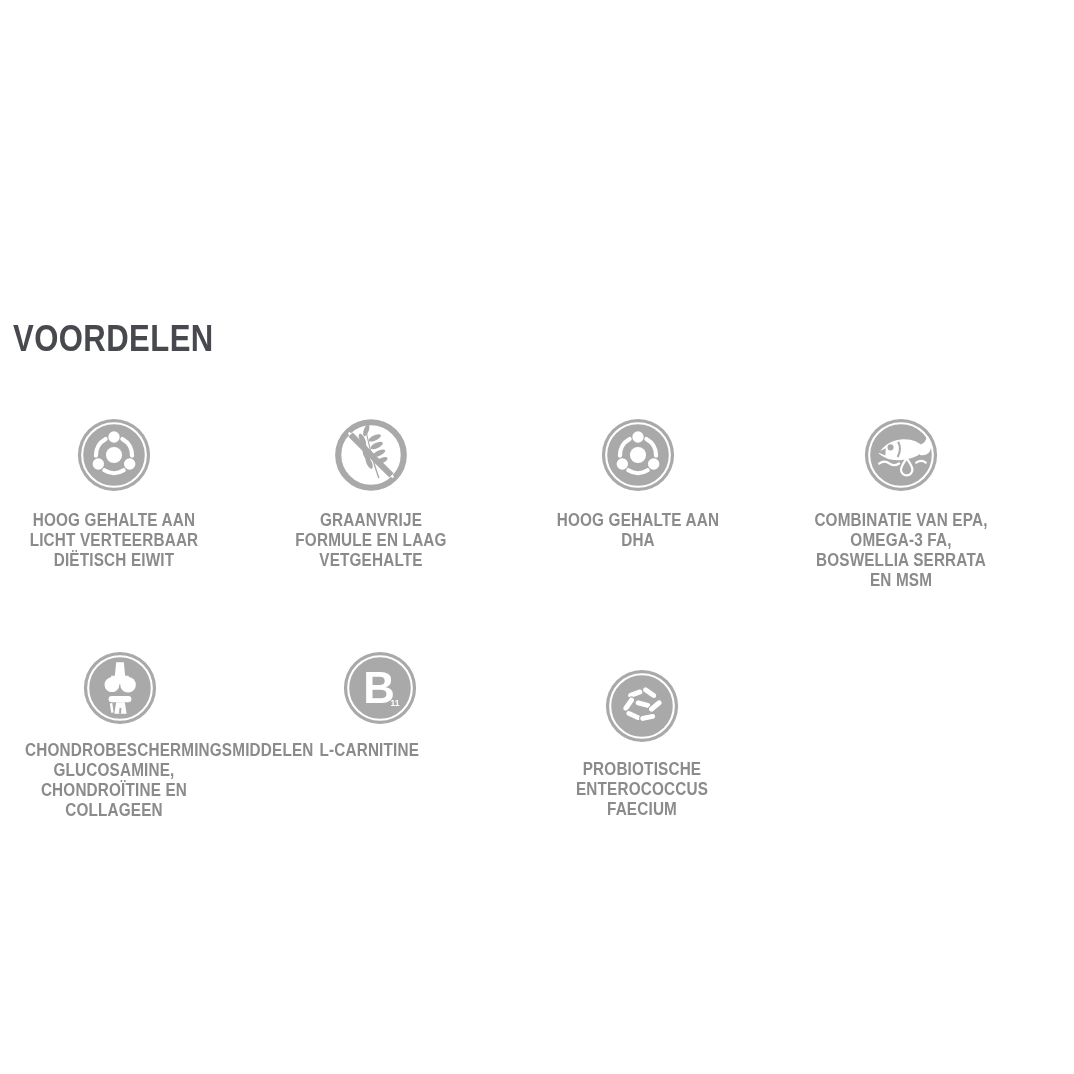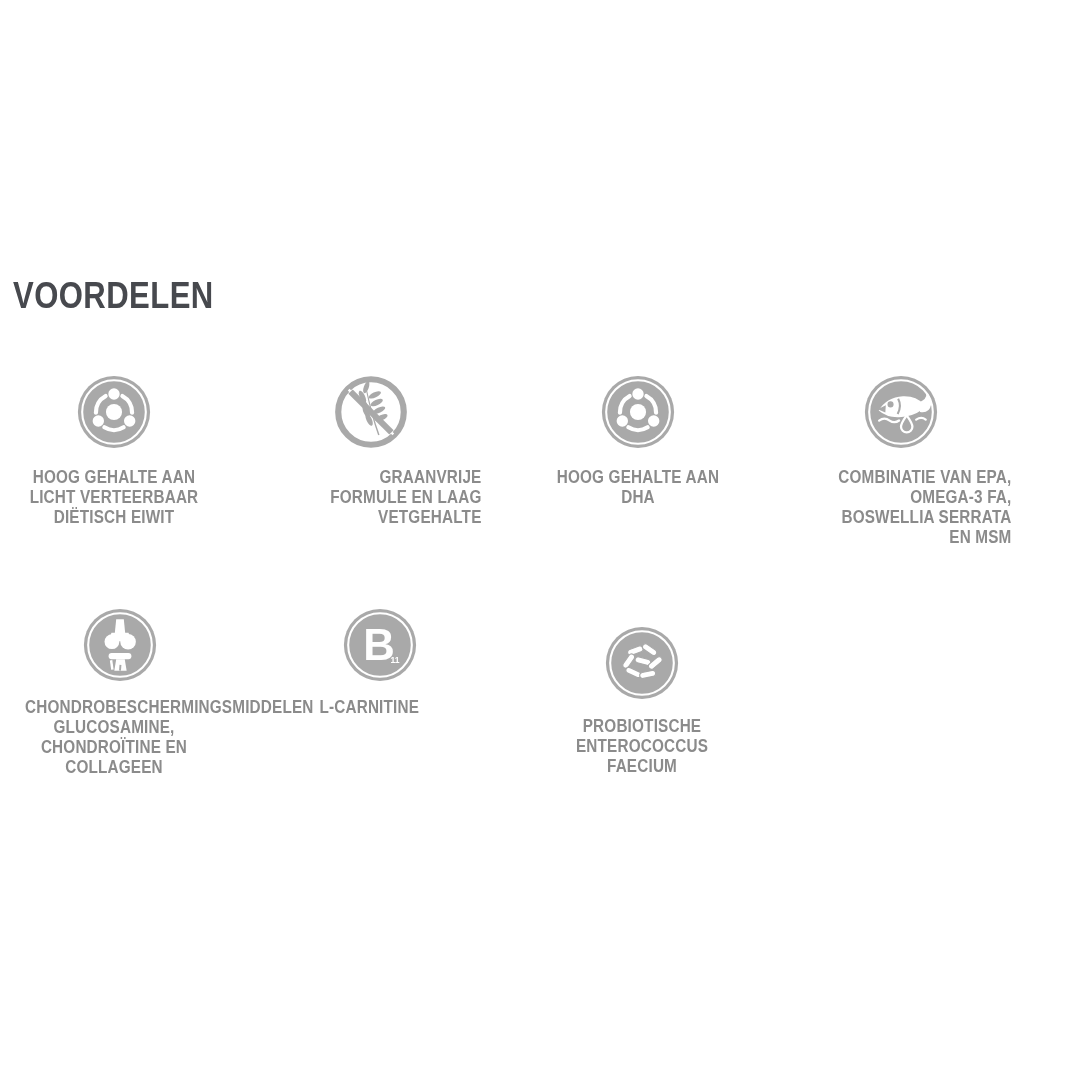--- a/index.html
+++ b/index.html
@@ -8,20 +8,21 @@
     --icon-color:#a9a9a9;
   }
   *{margin:0;padding:0;box-sizing:border-box;}
   html,body{background:#fff;}
   .page{
     position:relative;
     width:1074px;height:793px;
     background:#ffffff;
     overflow:hidden;
     font-family:"Liberation Sans","DejaVu Sans",sans-serif;
+    margin-top:43px;
   }
   .heading{
     position:absolute;
     left:13px;top:277px;
     font-size:37px;
     font-weight:bold;
     line-height:38px;
     color:var(--heading-color);
     letter-spacing:0.5px;
     transform:scaleX(0.84);
@@ -101,21 +102,21 @@
         <circle cx="56.5" cy="49.5" r="6" fill="#fff"></circle>
       </svg>
     </span>
     <div class="lbl">
         <div class="lbl-line">HOOG GEHALTE AAN</div>
         <div class="lbl-line">LICHT VERTEERBAAR</div>
         <div class="lbl-line">DIËTISCH EIWIT</div>
       </div>
   </div>
 
-  <div class="benefit" style="left:241px;top:374px;text-align:right;">
+  <div class="benefit" style="left:241px;top:374px;">
     <span class="icon">
       <svg viewBox="0 0 80 80">
         <circle cx="40" cy="40" r="34.5" fill="none" stroke="currentColor" stroke-width="6.5"></circle>
         <g fill="currentColor">
           <path d="M 49 64 Q 41 42 35.5 15.5 L 34.5 16 Q 40 43 47.5 64.5 Z"></path>
           <ellipse cx="35" cy="14" rx="6.5" ry="2.6" transform="rotate(-70 35 14)"></ellipse>
           <ellipse cx="31" cy="24" rx="7" ry="2.8" transform="rotate(-115 31 24)"></ellipse>
           <ellipse cx="33" cy="32" rx="7" ry="2.8" transform="rotate(-115 33 32)"></ellipse>
           <ellipse cx="35" cy="40" rx="7" ry="2.8" transform="rotate(-115 35 40)"></ellipse>
           <ellipse cx="38" cy="48" rx="7" ry="2.8" transform="rotate(-115 38 48)"></ellipse>
@@ -150,21 +151,21 @@
         <circle cx="23.5" cy="49.5" r="6" fill="#fff"></circle>
         <circle cx="56.5" cy="49.5" r="6" fill="#fff"></circle>
       </svg>
     </span>
     <div class="lbl">
         <div class="lbl-line">HOOG GEHALTE AAN</div>
         <div class="lbl-line">DHA</div>
       </div>
   </div>
 
-  <div class="benefit" style="left:771px;top:374px;text-align:right;">
+  <div class="benefit" style="left:771px;top:374px;">
     <span class="icon">
       <svg viewBox="0 0 80 80">
         <circle cx="40" cy="40" r="38" fill="currentColor"></circle>
         <circle cx="40" cy="40" r="33.5" fill="none" stroke="#fff" stroke-width="2.2"></circle>
         <path d="M 16.5 38.5 Q 25 24.5 42 23.5 Q 57 23 62.5 31.5 Q 64.5 34.5 62 37.5 Q 53 44.5 38 45.5 Q 25 46 16.5 38.5 Z" fill="#fff"></path>
         <path d="M 58 30 Q 68 27 66.5 19.5 Q 73 25 71.5 33 Q 70 41.5 60 40 Z" fill="#fff"></path>
         <circle cx="29" cy="32" r="3.2" fill="currentColor"></circle>
         <path d="M 15.5 37 L 24 33 L 23.5 40.5 Z" fill="currentColor"></path>
         <path d="M 37 26 Q 41 33.5 36.5 42" fill="none" stroke="currentColor" stroke-width="2.2"></path>
         <path d="M 17 49 Q 22.5 45 28 49 Q 33 52.5 38 49" fill="none" stroke="#fff" stroke-width="2.4" stroke-linecap="round"></path>

